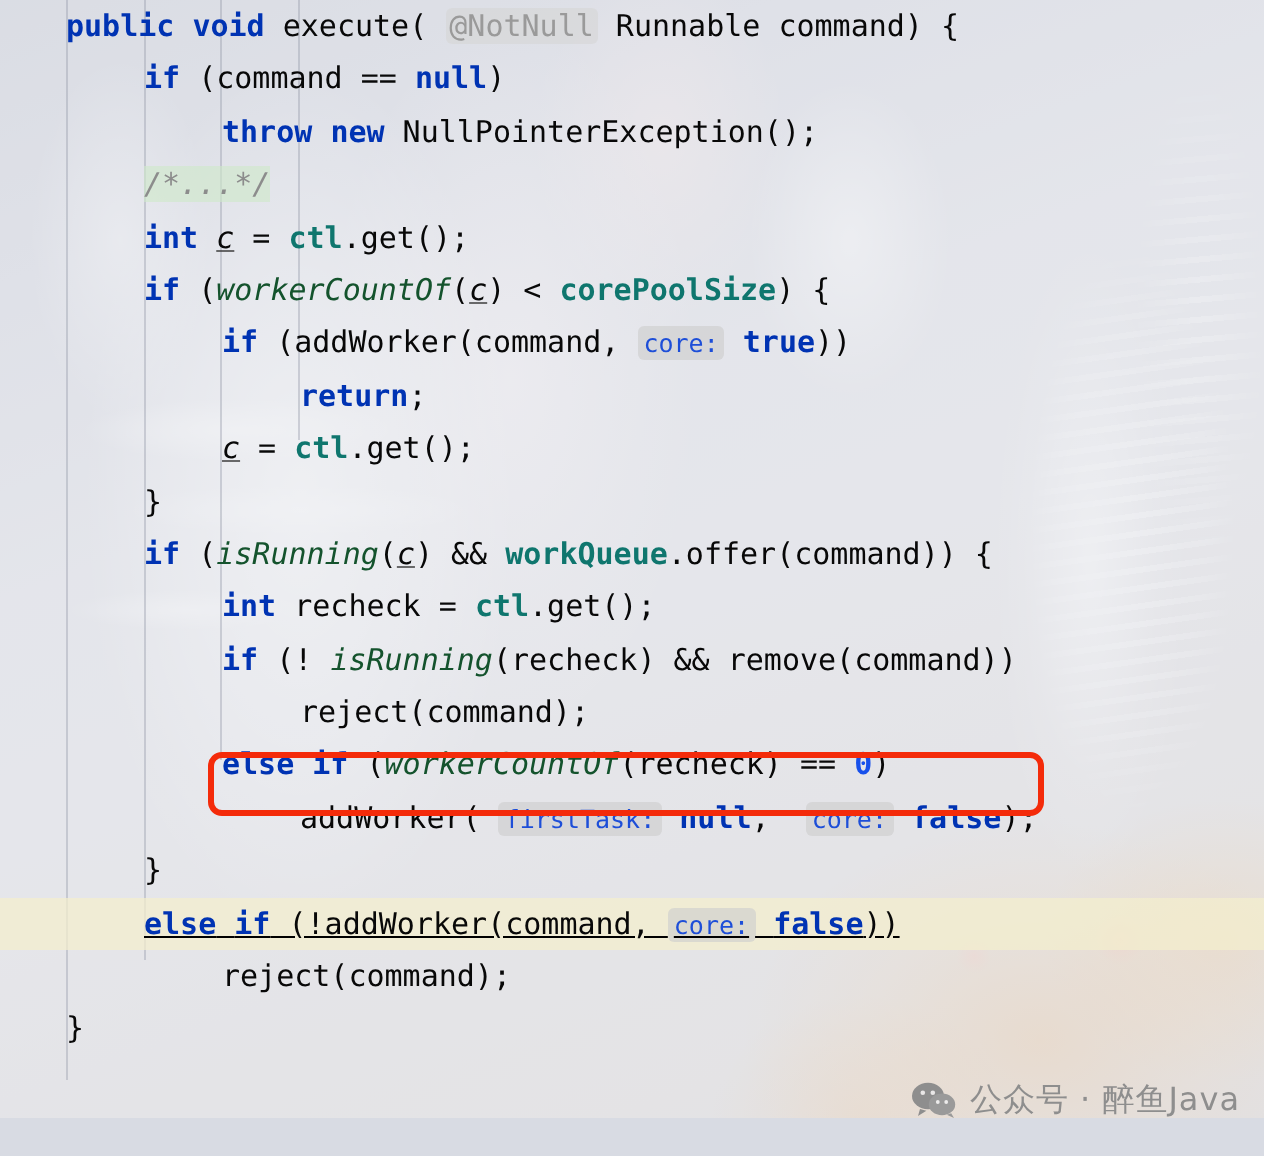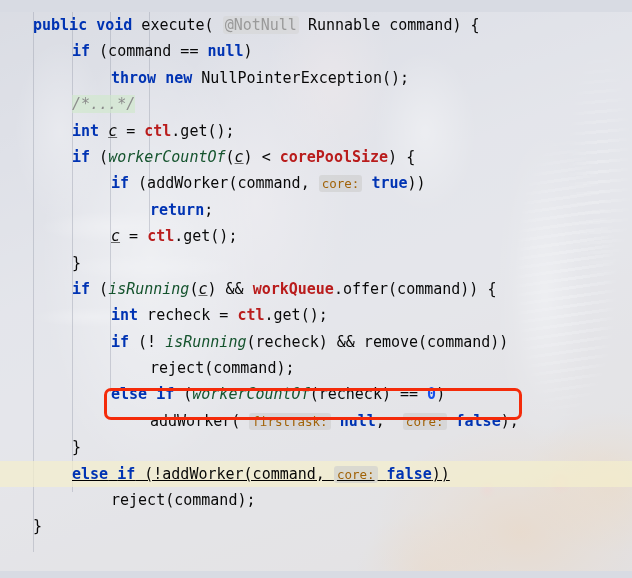--- a/index.html
+++ b/index.html
@@ -4,21 +4,20 @@
 <style>
   html,body{margin:0;padding:0;}
   body{
     width:632px;height:578px;overflow:hidden;
     font-family:"DejaVu Sans Mono","Liberation Mono",monospace;
     background:#d8dbe3;
   }
   #editor{
     position:relative;width:632px;height:559px;overflow:hidden;
     background:#d9dce4;
-    margin-top:12px;
   }
   
   .bg-layer{position:absolute;inset:0;pointer-events:none;}
   .bg-base{
     background:
       linear-gradient(160deg,#d3d6de 0%,#dcdee6 18%,#e6e7ec 38%,#e9e9ec 55%,#e7e5e6 70%,#e6e3e1 85%,#e2dedd 100%);
   }
   .bg-fig{
     background:
       radial-gradient(ellipse 150px 300px at 150px 250px, rgba(255,255,255,.85) 0%, rgba(255,255,255,.35) 45%, rgba(255,255,255,0) 72%),
@@ -69,27 +68,27 @@
   }
   .row.caret .txt{z-index:2;text-decoration:underline;}
 
   
   .guides{position:absolute;left:0;top:0;width:632px;height:556px;pointer-events:none;}
   .guide{position:absolute;width:1px;background:rgba(150,155,170,.40);}
 
   
   .kw{color:#0033b3;font-weight:bold;}
   .pl{color:#080808;}
-  .fld{color:#b91c1c;font-weight:bold;}
+  .fld{color:#0f766e;font-weight:bold;}
   .par{color:#14532d;font-style:italic;}
   .stat{color:#080808;font-style:italic;text-decoration:underline;text-decoration-color:rgba(60,60,60,.75);}
   .num{color:#1750eb;font-weight:bold;}
   .cmt{color:#8c8c8c;font-style:italic;background:rgba(207,233,202,.62);}
   .ann{color:#9a9a9a;background:rgba(214,214,214,.60);border-radius:3px;padding:0 2px;}
-  .hint{color:#a16207;background:rgba(205,205,205,.62);border-radius:3px;padding:1px 3px;font-size:12.5px;}
+  .hint{color:#1d4ed8;background:rgba(205,205,205,.62);border-radius:3px;padding:1px 3px;font-size:12.5px;}
 
   
   #red-box{
     position:absolute;left:104px;top:376px;width:418px;height:32px;
     border:3px solid #f42b0a;border-radius:7px;box-sizing:border-box;
     pointer-events:none;
   }
 
   
   #divider{position:absolute;left:0;top:563px;width:632px;height:1px;background:rgba(120,124,136,.45);}
@@ -122,14 +121,29 @@
       <div class="guide" style="left: 149px; top: 0px; height: 220px;"></div>
     </div>
 
   <div class="code" id="code"><div class="row"><span class="txt" style="padding-left: 33px;"><span class="kw">public</span><span class="pl"> </span><span class="kw">void</span><span class="pl"> execute( </span><span class="ann">@NotNull</span><span class="pl"> Runnable command) {</span></span></div><div class="row"><span class="txt" style="padding-left: 72px;"><span class="kw">if</span><span class="pl"> (command == </span><span class="kw">null</span><span class="pl">)</span></span></div><div class="row"><span class="txt" style="padding-left: 111px;"><span class="kw">throw</span><span class="pl"> </span><span class="kw">new</span><span class="pl"> NullPointerException();</span></span></div><div class="row"><span class="txt" style="padding-left: 72px;"><span class="cmt">/*...*/</span></span></div><div class="row"><span class="txt" style="padding-left: 72px;"><span class="kw">int</span><span class="pl"> </span><span class="stat">c</span><span class="pl"> = </span><span class="fld">ctl</span><span class="pl">.get();</span></span></div><div class="row"><span class="txt" style="padding-left: 72px;"><span class="kw">if</span><span class="pl"> (</span><span class="par">workerCountOf</span><span class="pl">(</span><span class="stat">c</span><span class="pl">) &lt; </span><span class="fld">corePoolSize</span><span class="pl">) {</span></span></div><div class="row"><span class="txt" style="padding-left: 111px;"><span class="kw">if</span><span class="pl"> (addWorker(command, </span><span class="hint">core:</span><span class="pl"> </span><span class="kw">true</span><span class="pl">))</span></span></div><div class="row"><span class="txt" style="padding-left: 150px;"><span class="kw">return</span><span class="pl">;</span></span></div><div class="row"><span class="txt" style="padding-left: 111px;"><span class="stat">c</span><span class="pl"> = </span><span class="fld">ctl</span><span class="pl">.get();</span></span></div><div class="row"><span class="txt" style="padding-left: 72px;"><span class="pl">}</span></span></div><div class="row"><span class="txt" style="padding-left: 72px;"><span class="kw">if</span><span class="pl"> (</span><span class="par">isRunning</span><span class="pl">(</span><span class="stat">c</span><span class="pl">) &amp;&amp; </span><span class="fld">workQueue</span><span class="pl">.offer(command)) {</span></span></div><div class="row"><span class="txt" style="padding-left: 111px;"><span class="kw">int</span><span class="pl"> recheck = </span><span class="fld">ctl</span><span class="pl">.get();</span></span></div><div class="row"><span class="txt" style="padding-left: 111px;"><span class="kw">if</span><span class="pl"> (! </span><span class="par">isRunning</span><span class="pl">(recheck) &amp;&amp; remove(command))</span></span></div><div class="row"><span class="txt" style="padding-left: 150px;"><span class="pl">reject(command);</span></span></div><div class="row"><span class="txt" style="padding-left: 111px;"><span class="kw">else</span><span class="pl"> </span><span class="kw">if</span><span class="pl"> (</span><span class="par">workerCountOf</span><span class="pl">(recheck) == </span><span class="num">0</span><span class="pl">)</span></span></div><div class="row"><span class="txt" style="padding-left: 150px;"><span class="pl">addWorker( </span><span class="hint">firstTask:</span><span class="pl"> </span><span class="kw">null</span><span class="pl">,  </span><span class="hint">core:</span><span class="pl"> </span><span class="kw">false</span><span class="pl">);</span></span></div><div class="row"><span class="txt" style="padding-left: 72px;"><span class="pl">}</span></span></div><div class="row caret"><div class="hl"></div><span class="txt" style="padding-left: 72px;"><span class="kw">else</span><span class="pl"> </span><span class="kw">if</span><span class="pl"> (!addWorker(command, </span><span class="hint">core:</span><span class="pl"> </span><span class="kw">false</span><span class="pl">))</span></span></div><div class="row"><span class="txt" style="padding-left: 111px;"><span class="pl">reject(command);</span></span></div><div class="row"><span class="txt" style="padding-left: 33px;"><span class="pl">}</span></span></div></div>
 
   <div id="red-box" style="left: 104px; top: 376px; width: 418px; height: 32px; border-color: rgb(244, 43, 10);"></div>
 
   <div id="divider"></div>
   <div id="strip"></div>
 
+  <div id="watermark">
+    <span>
+      <svg width="22" height="18" viewBox="0 0 22 18" aria-hidden="true">
+        <ellipse cx="8" cy="7" rx="8" ry="6.6" fill="#8e8e8e"></ellipse>
+        <path d="M4 13.5 L3 17 L7.2 14.4 Z" fill="#8e8e8e"></path>
+        <circle cx="5.4" cy="5.4" r="1.15" fill="#e9e7e7"></circle>
+        <circle cx="10.4" cy="5.4" r="1.15" fill="#e9e7e7"></circle>
+        <ellipse cx="15" cy="11.2" rx="6.6" ry="5.4" fill="#9a9a9a"></ellipse>
+        <path d="M19.6 15.6 L21 18 L17.4 16.4 Z" fill="#9a9a9a"></path>
+        <circle cx="12.9" cy="10" r=".95" fill="#ecebeb"></circle>
+        <circle cx="17.1" cy="10" r=".95" fill="#ecebeb"></circle>
+      </svg>
+    </span>
+    <span>公众号 · 醉鱼Java</span>
+  </div>
 
 </div>
 
 </body></html>

